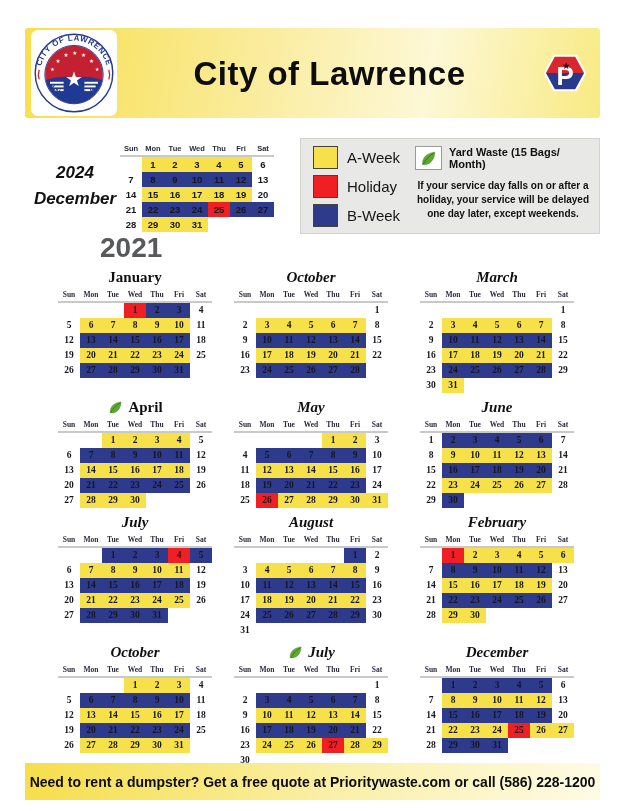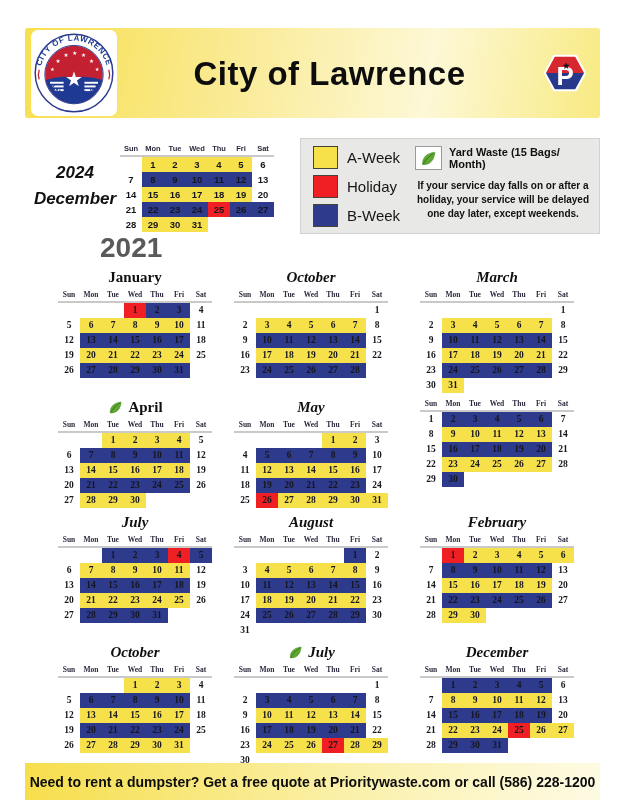--- a/index.html
+++ b/index.html
@@ -472,20 +472,23 @@
             <div class="day" style="background: rgb(239, 31, 35);">26</div>
             <div class="day" style="background: rgb(246, 225, 75);">27</div>
             <div class="day" style="background: rgb(246, 225, 75);">28</div>
             <div class="day" style="background: rgb(246, 225, 75);">29</div>
             <div class="day" style="background: rgb(246, 225, 75);">30</div>
             <div class="day" style="background: rgb(246, 225, 75);">31</div>
           </div>
         </div>
       </div>
       <div class="month">
+        <div class="mtitle it">
+          <span>June</span>
+        </div>
         <div class="cal">
           <div class="cal-head">
             <div class="dow">Sun</div>
             <div class="dow">Mon</div>
             <div class="dow">Tue</div>
             <div class="dow">Wed</div>
             <div class="dow">Thu</div>
             <div class="dow">Fri</div>
             <div class="dow">Sat</div>
           </div>

